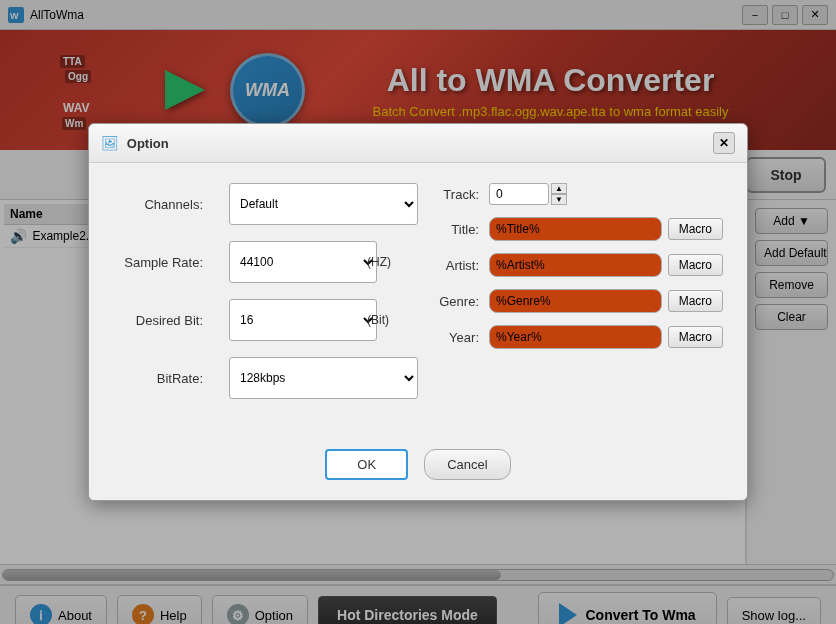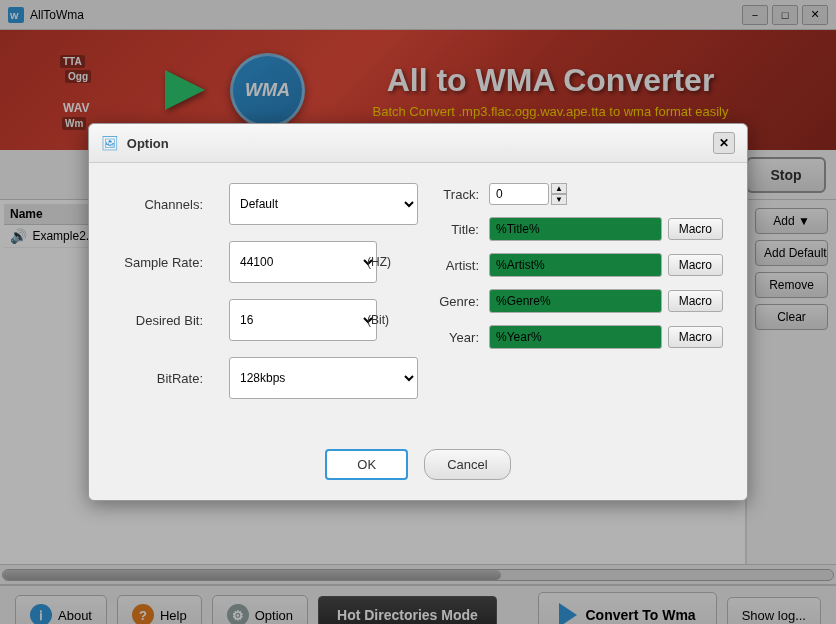--- a/index.html
+++ b/index.html
@@ -390,23 +390,23 @@
       width: 55px;
       font-size: 13px;
       color: #333;
       text-align: right;
       padding-right: 10px;
     }
     .tag-input {
       flex: 1;
       padding: 4px 6px;
       border: 1px solid #aaa;
-      border-radius: 3px;
-      font-size: 12px;
-      background: #15803d;
+      border-radius: 8px;
+      font-size: 12px;
+      background: #c2410c;
     }
     .macro-btn {
       margin-left: 6px;
       padding: 3px 10px;
       background: linear-gradient(to bottom, #f8f8f8, #e0e0e0);
       border: 1px solid #aaa;
       border-radius: 3px;
       cursor: pointer;
       font-size: 12px;
       white-space: nowrap;

